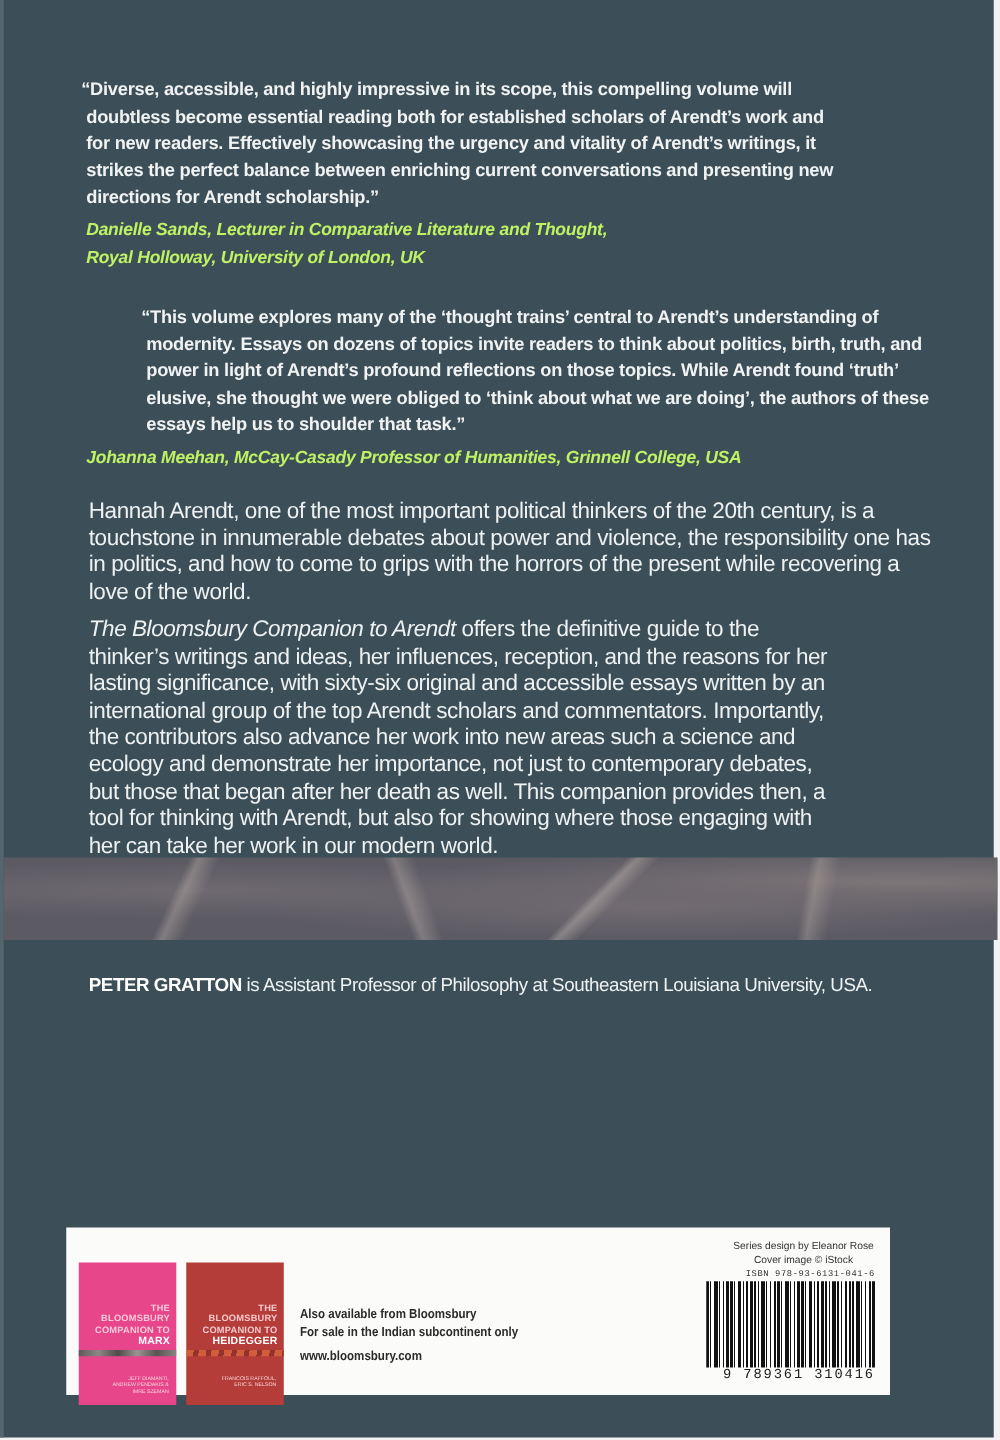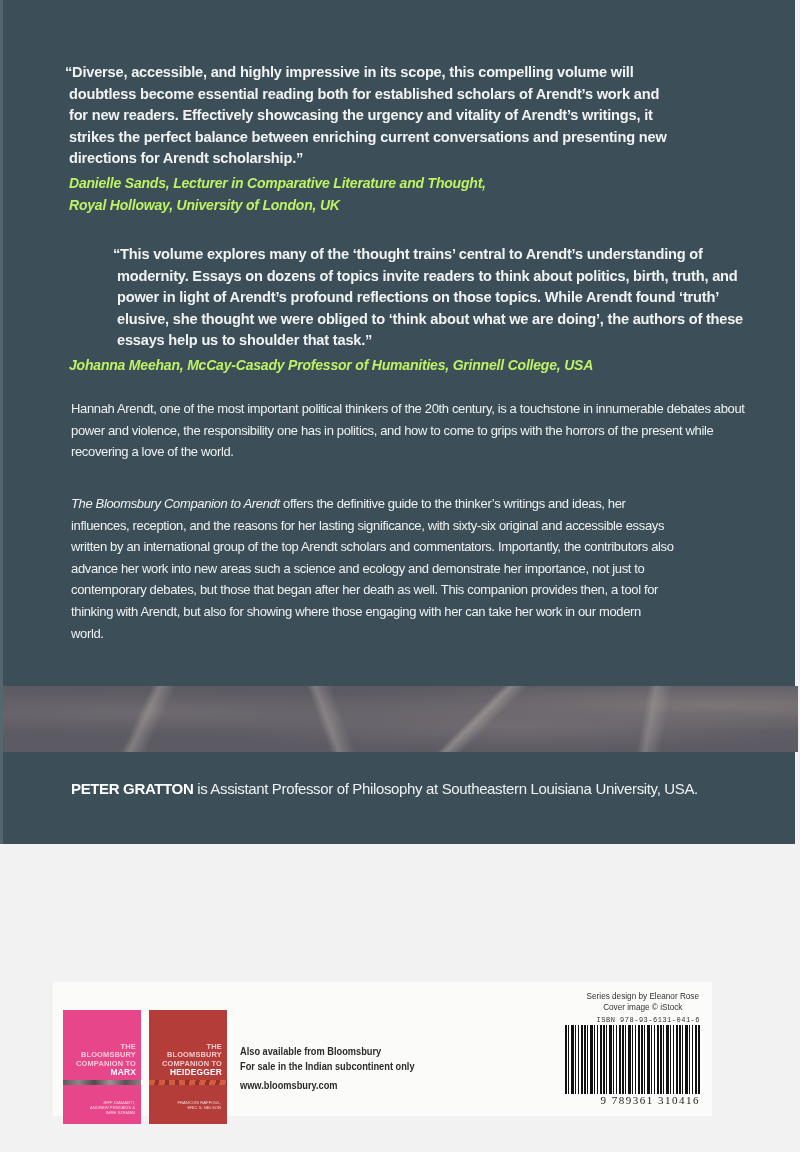--- a/index.html
+++ b/index.html
@@ -3,21 +3,21 @@
 <meta charset="utf-8">
 <style>
   html, body { margin: 0; padding: 0; }
   body {
     width: 800px; height: 1152px; overflow: hidden;
     background: #f2f2f2;
     font-family: "Liberation Sans", sans-serif;
   }
   .cover {
     position: absolute; left: 0; top: 0;
-    width: 795px; height: 844px;
+    width: 795px; height: 1150px;
     background: #3c4f58;
     border-left: 3px solid #56666e;
     box-sizing: border-box;
   }
   .quote {
     position: absolute; left: 66px;
     color: #f1f3f3;
     font-family: "Liberation Sans", sans-serif;
     font-weight: bold;
     font-size: 14.6px;
@@ -30,21 +30,21 @@
     font-size: 14px; line-height: 22px; font-style: italic;
   }
   .quote1 { top: 62px; }
   .quote1 .body { width: 600px; }
   .quote1 .attr { width: 420px; }
   .quote2 { top: 244px; }
   .quote2 .body { width: 640px; margin-left: 48px; }
   .blurb {
     position: absolute; left: 68px;
     color: #eef1f1;
-    font-size: 13px; line-height: 21.6px;
+    font-size: 18px; line-height: 21.6px;
     letter-spacing: -0.35px;
   }
   .blurb1 { top: 398px; width: 680px; }
   .blurb2 { top: 493px; width: 605px; }
   .marble {
     position: absolute; left: 0; top: 686px;
     width: 795px; height: 66px;
     background:
       linear-gradient(115deg, transparent 0 18%, rgba(200,190,180,0.35) 19%, transparent 21% 100%),
       linear-gradient(70deg, transparent 0 40%, rgba(210,200,190,0.3) 41%, transparent 43% 100%),
@@ -124,21 +124,21 @@
     text-align: right; letter-spacing: 0.5px;
   }
   .barcode .bars {
     margin-top: 1px; margin-left: 10px; height: 72px;
     background: repeating-linear-gradient(90deg,
       #111 0 2px, #fff 2px 3px, #111 3px 4px, #fff 4px 6px,
       #111 6px 9px, #fff 9px 10px, #111 10px 11px, #fff 11px 13px,
       #111 13px 14px, #fff 14px 16px, #111 16px 18px, #fff 18px 19px);
   }
   .barcode .digits {
-    font-family: Liberation Serif, serif; font-size: 11px; color: #222;
+    font-family: Liberation Mono, monospace; font-size: 11px; color: #222;
     text-align: right; letter-spacing: 1.5px; margin-top: -3px;
     background: #fbfbf9; position: relative; padding-left: 4px;
   }
 </style>
 </head>
 <body>
 
 <div class="cover">
 
   <div class="quote quote1">

